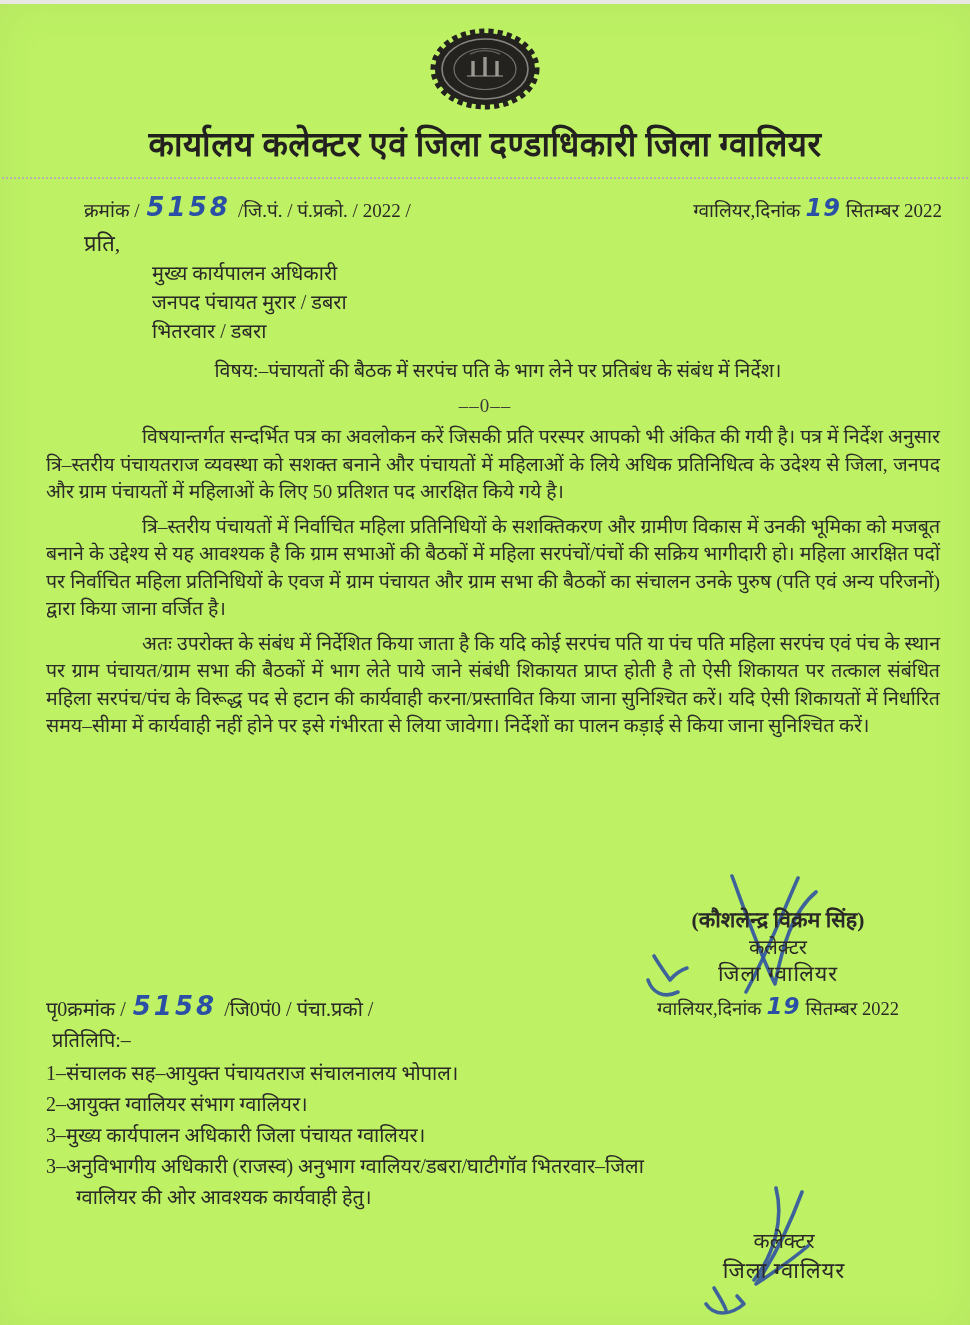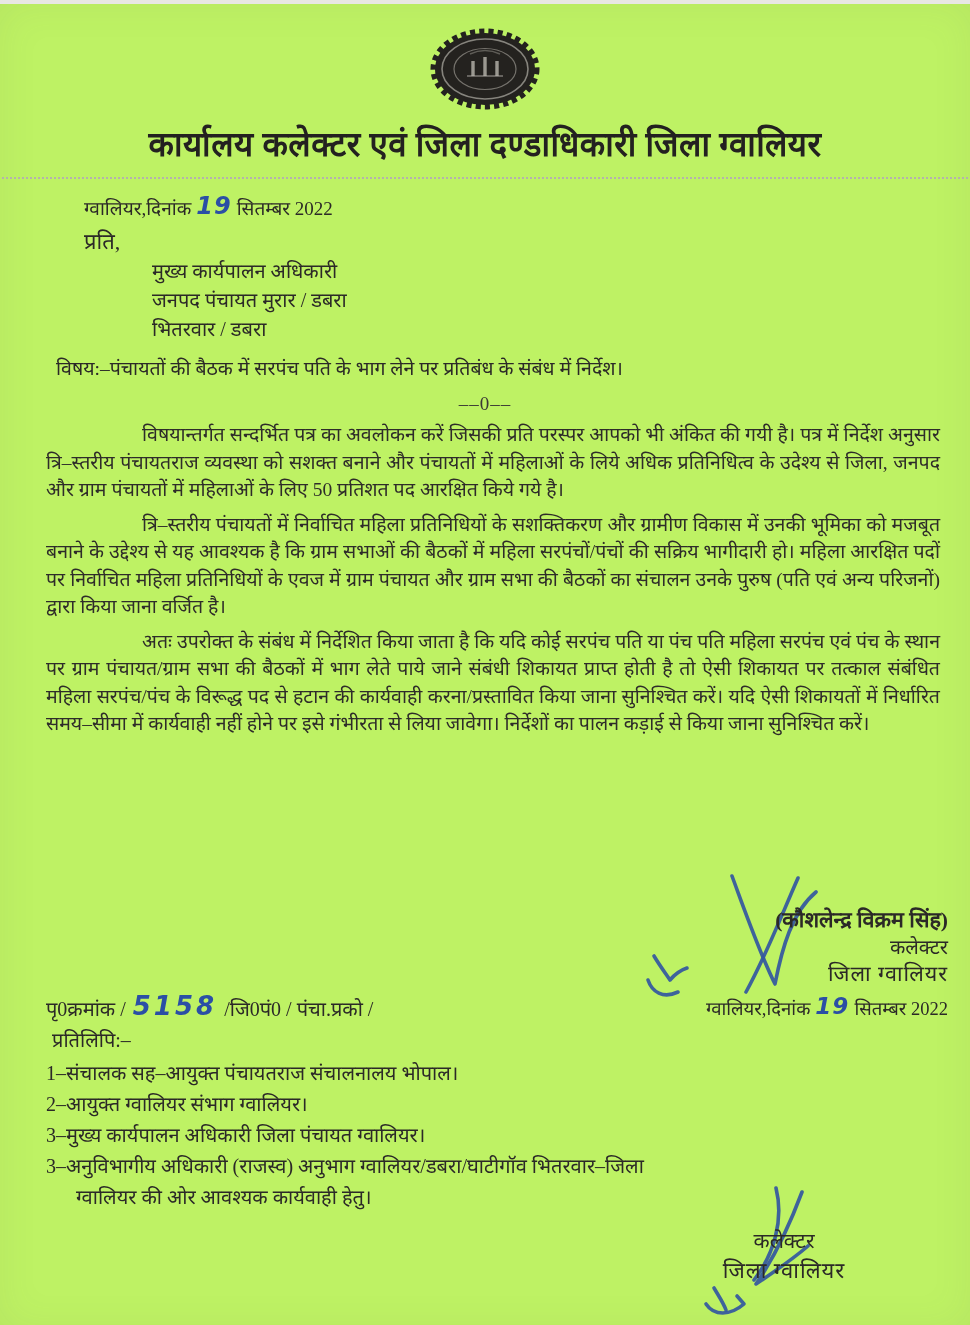--- a/index.html
+++ b/index.html
@@ -52,21 +52,21 @@
     position: relative;
     top: -1px;
     margin: 0 7px;
     white-space: nowrap;
   }
   .hw.small { font-size: 24px; letter-spacing: 1px; margin: 0 5px; }
 
   .salutation { margin: 4px 0 2px 84px; font-size: 22px; }
   .addr { margin: 2px 0 10px 152px; font-size: 20px; line-height: 29px; }
 
-  .subject { margin: 10px 30px 12px 56px; font-size: 19.5px; }
+  .subject { margin: 10px 30px 12px 56px; font-size: 19.5px; text-align: center; }
   .refblock { margin: 4px 30px 0 44px; font-size: 19.5px; line-height: 28px; }
   .refblock .line2 { margin-left: 62px; }
 
   .divider {
     text-align: center;
     font-size: 19px;
     letter-spacing: 1px;
     margin: 6px 0 6px 0;
     color: #3a3835;
   }
@@ -81,21 +81,21 @@
     margin-bottom: 7px;
     color: #2e2c29;
   }
 
   
   .sig-block {
     position: absolute;
     top: 903px;
     left: 608px;
     width: 340px;
-    text-align: right;
+    text-align: center;
     font-size: 20px;
     line-height: 27px;
   }
   .sig-name { font-size: 21.5px; font-weight: 700; }
   .sig-title { font-size: 20px; }
   .sig-district { font-size: 21.5px; letter-spacing: 1px; }
   .sig-date { font-size: 18.5px; margin-top: 6px; white-space: nowrap; }
   .sig-date .hw.small { font-size: 23px; }
 
   .scrawl { position: absolute; pointer-events: none; }
@@ -155,20 +155,23 @@
       <path d="M51 37 v15 M63 33 v19 M75 37 v15" stroke="#b9b6ae" stroke-width="3.4" opacity="0.8" fill="none"></path>
       <path d="M45 52 h36" stroke="#b9b6ae" stroke-width="1.6" opacity="0.6" fill="none"></path>
       <path d="M48 30 q15 -7 30 0" stroke="#9a978f" stroke-width="1.4" opacity="0.5" fill="none"></path>
     </svg>
   </div>
 
   <div class="header-title">कार्यालय कलेक्टर एवं जिला दण्डाधिकारी जिला ग्वालियर</div>
   <div class="header-rule"></div>
 
   <div class="ref-row">
+    <div>
+      <span>क्रमांक /</span><span class="hw">5158</span><span>/जि.पं. / पं.प्रको. / 2022 /</span>
+    </div>
     <div>
       <span>ग्वालियर,दिनांक</span><span class="hw small">19</span><span>सितम्बर 2022</span>
     </div>
   </div>
 
   <div class="salutation">प्रति,</div>
   <div class="addr">
     <div>मुख्य कार्यपालन अधिकारी</div>
     <div>जनपद पंचायत मुरार / डबरा</div>
     <div>भितरवार / डबरा</div>

